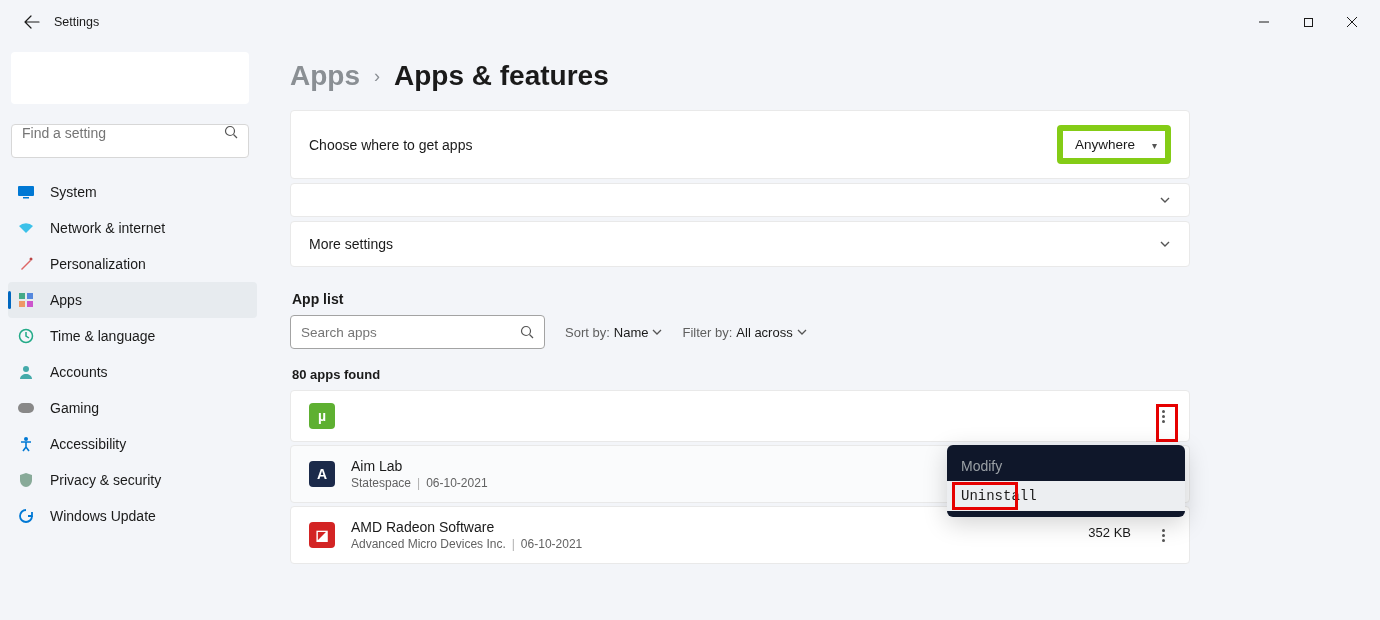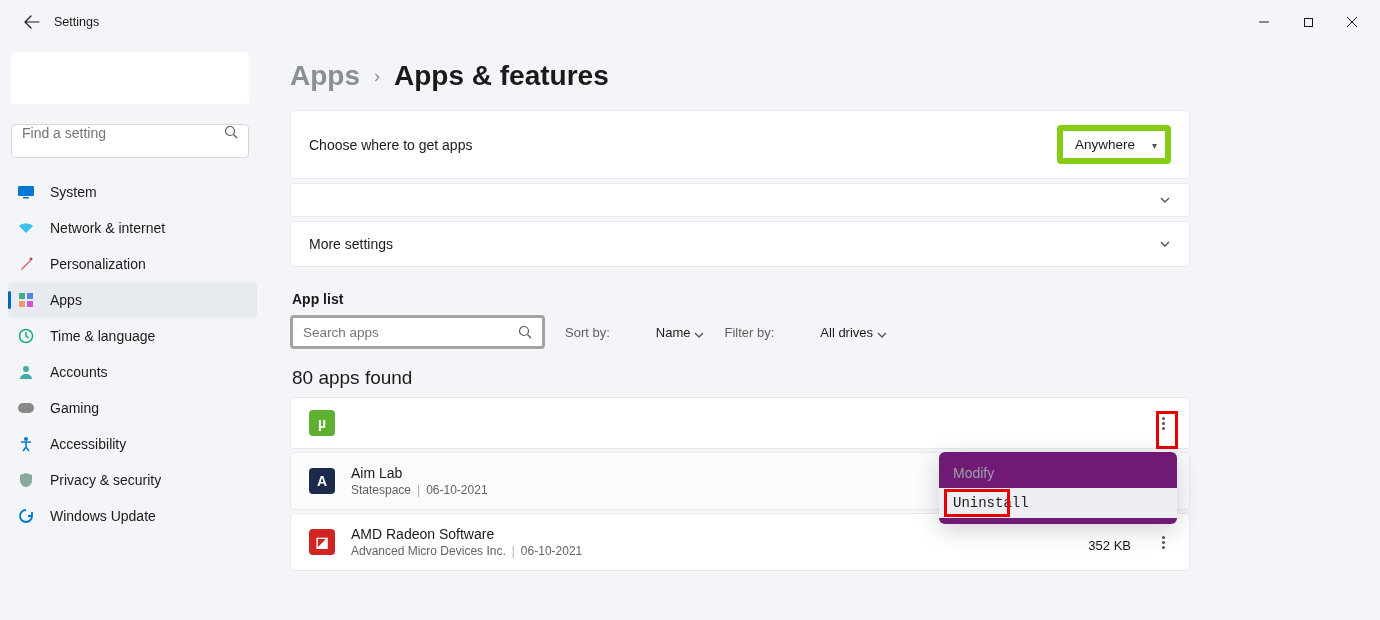--- a/index.html
+++ b/index.html
@@ -40,41 +40,41 @@
   .card .title { font-size:14px; }
   .card .sub { font-size:12px; color:#5f5f5f; margin-top:2px; }
   .card .right { margin-left:auto; display:flex; align-items:center; gap:12px; }
 
   .select { border:6px solid #84cc16; border-radius:4px; padding:6px 30px 6px 12px; font-size:13.5px; position:relative; background:#fff; cursor:pointer;}
   .select .chev { position:absolute; right:8px; top:50%; transform:translateY(-50%); font-size:10px; color:#555;}
   .chev-right { color:#555; }
 
   .section-label { font-size:14px; font-weight:700; margin:24px 0 8px 2px; }
 
-  .searchapps { background:#fff; border:3px solid #a3a3a3; border-radius:4px; width:255px; height:34px; display:flex; align-items:center; padding:0 10px; }
+  .searchapps { background:#fff; border:1px solid #a3a3a3; border-radius:4px; width:255px; height:34px; display:flex; align-items:center; padding:0 10px; }
   .searchapps input { border:none; outline:none; flex:1; font-size:13.5px; background:transparent; }
   .filterrow { display:flex; align-items:center; gap:20px; }
-  .filtertext { font-size:13px; color:#5f5f5f; display:flex; align-items:flex-end; gap:4px;}
-  .filtertext b { color:#1a1a1a; font-weight:400;margin-left:42px;}
-  .count { font-size:19px; margin:18px 0 8px 2px; }
+  .filtertext { font-size:13px; color:#5f5f5f; display:flex; align-items:center; gap:4px;}
+  .filtertext b { color:#1a1a1a; font-weight:400;}
+  .count { font-size:13px; margin:18px 0 8px 2px;font-weight:bold; }
 
   .app { background:#fff; border:1px solid #e9e9e9; border-radius:4px; padding:12px 18px; display:flex; align-items:center; margin-bottom:3px; position:relative;}
   .app.shade { background:#fafbfc; }
   .appicon { width:26px; height:26px; border-radius:4px; margin-right:16px; display:flex; align-items:center; justify-content:center; font-size:14px; font-weight:bold; color:#fff;}
   .appname { font-size:14px; }
   .appsub { font-size:12px; color:#626262; margin-top:2px; }
   .sep { color:#b0b0b0; padding: 0 6px;}
-  .appright { margin-left:auto; display:flex; align-items:flex-end; gap:24px; font-size:13px; color:#1a1a1a; }
+  .appright { margin-left:auto; display:flex; align-items:flex-start; gap:24px; font-size:13px; color:#1a1a1a; }
   .kebab { width:16px; display:flex; flex-direction:column; align-items:center; gap:2px; cursor:pointer; padding:4px; }
   .kebab span { width:3px; height:3px; border-radius:50%; background:#555; }
 
   .highlight-box { border:3px solid #e60000; }
   .kebab-highlight { position:absolute; right:11px; top:13px; width:22px; height:38px; }
 
-  .context { position:absolute; right:12px; top:54px; width:238px; background:#701a75; border-radius:6px; box-shadow:0 6px 24px rgba(0,0,0,0.18); padding:6px 0; z-index:10; }
+  .context { position:absolute; right:4px; top:54px; width:238px; background:#0f172a; border-radius:6px; box-shadow:0 6px 24px rgba(0,0,0,0.18); padding:6px 0; z-index:10; }
   .ctx-item { padding:7px 14px; font-size:14px; }
   .ctx-item.disabled { color:#9aa0a5; }
   .ctx-item.hover { background:#eceef1;font-family:Liberation Mono, monospace; }
   .ctx-highlight { position:absolute; left:5px; top:37px; width:66px; height:28px; }
 
   svg { display:block; }
 </style>
 </head>
 <body>
 
@@ -267,21 +267,21 @@
         <span>Sort by:</span>
         <b>Name</b>
         <span>
             <svg width="10" height="10">
               <path d="M1 3l4 4 4-4" stroke="#555" stroke-width="1.3" fill="none"></path>
             </svg>
           </span>
       </div>
       <div class="filtertext">
         <span>Filter by:</span>
-        <b>All drives</b>
+        <b>All across</b>
         <span>
             <svg width="10" height="10">
               <path d="M1 3l4 4 4-4" stroke="#555" stroke-width="1.3" fill="none"></path>
             </svg>
           </span>
       </div>
     </div>
 
     <div class="count">80 apps found</div>
 

